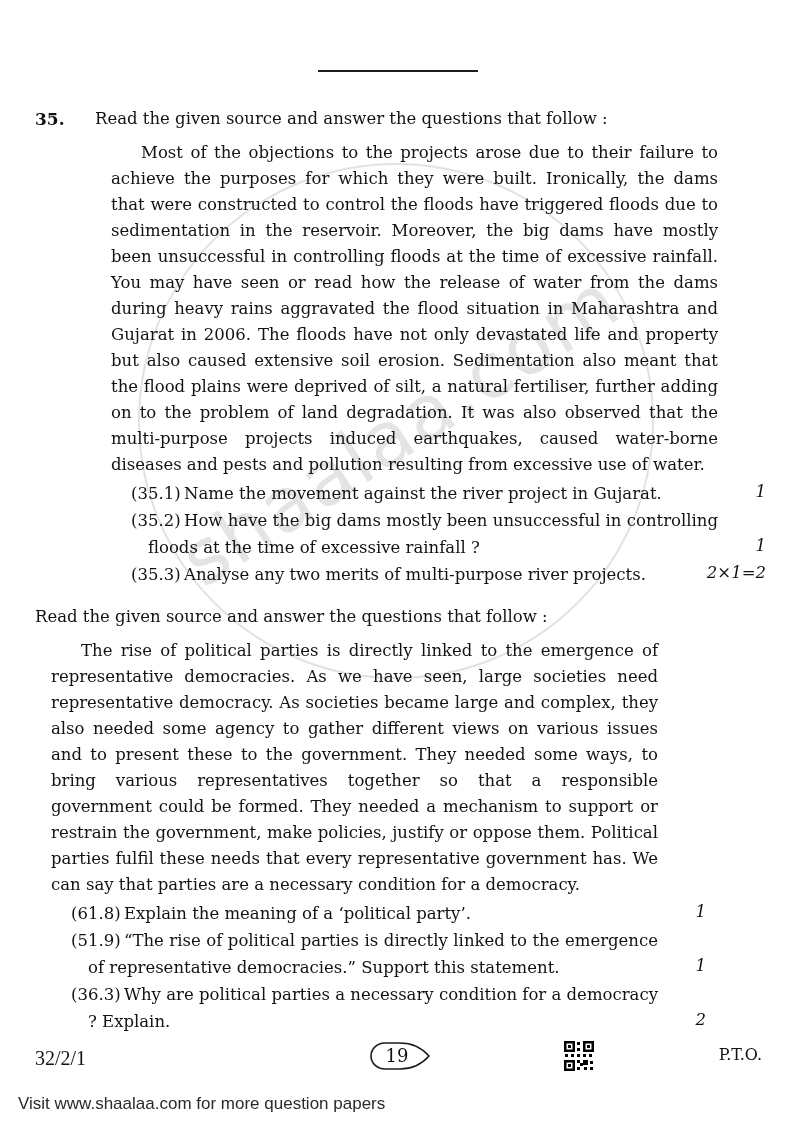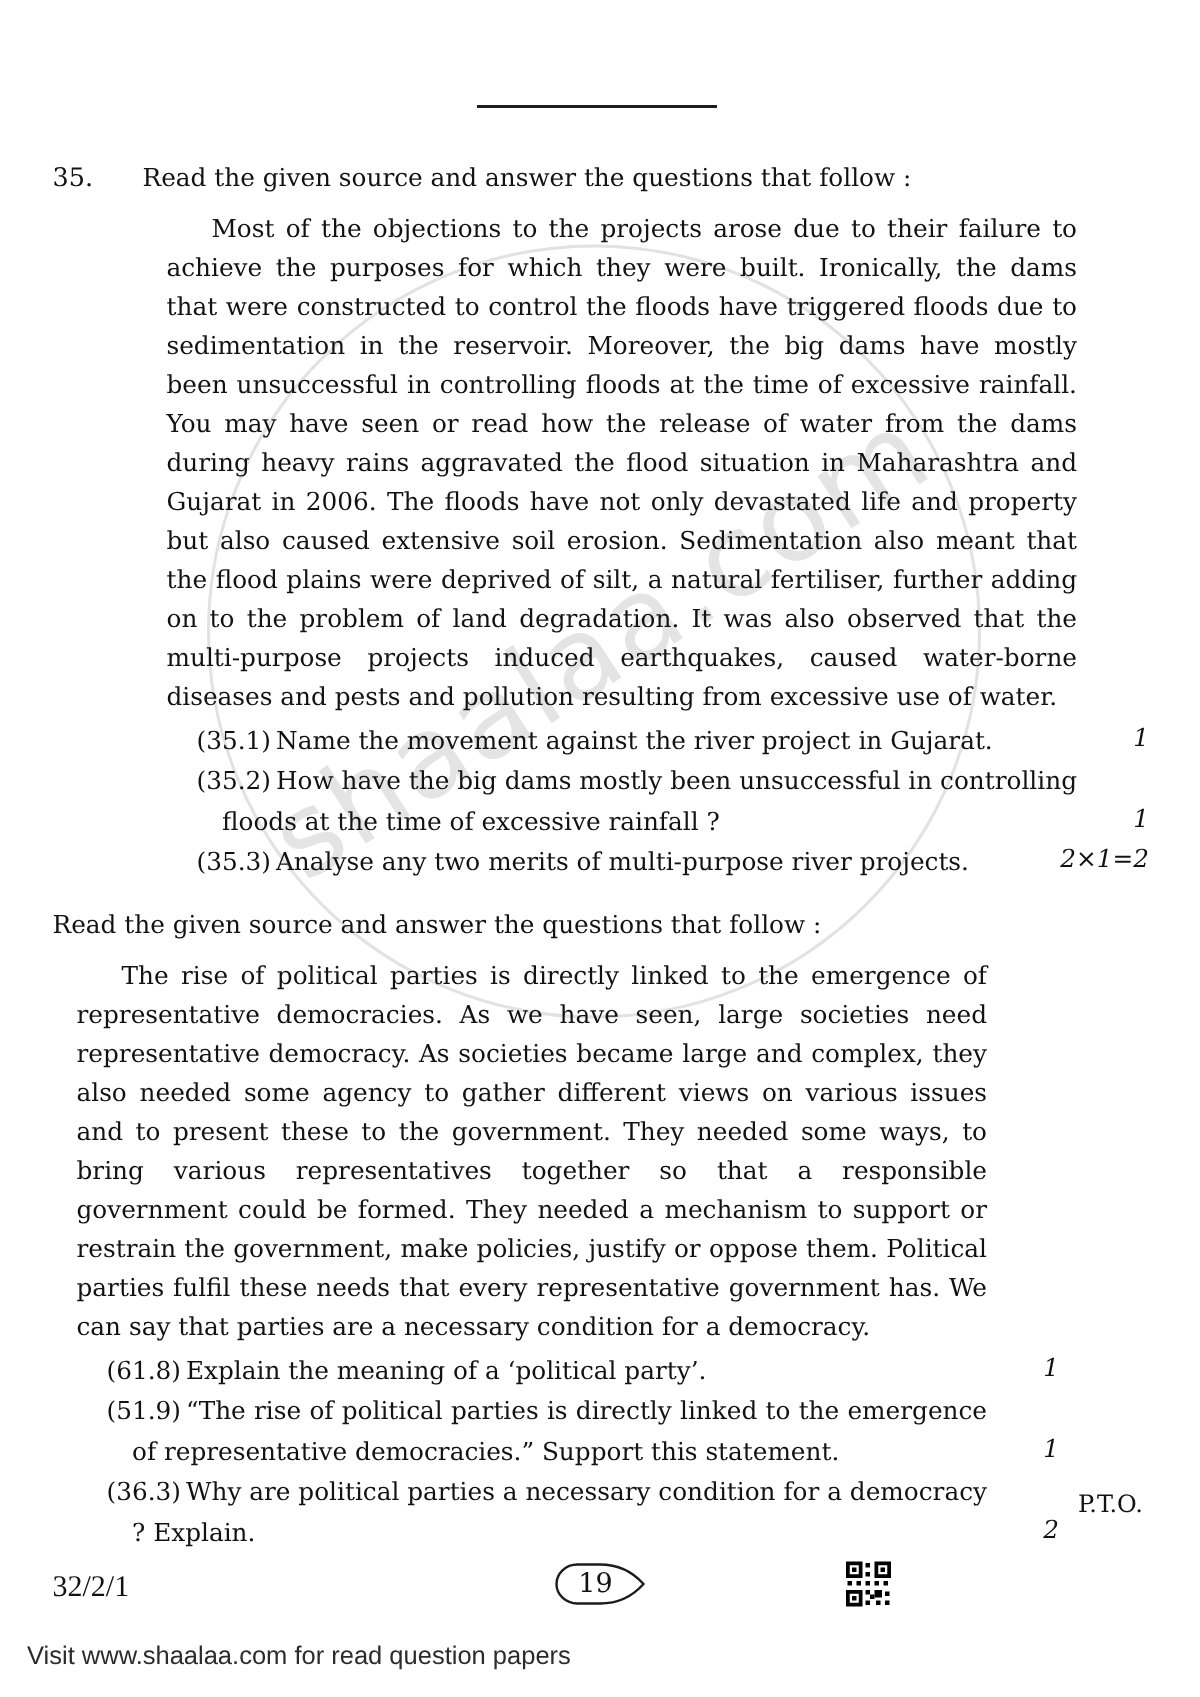--- a/index.html
+++ b/index.html
@@ -48,21 +48,21 @@
   
   .content {
     position: absolute;
     top: 106px; left: 35px;
     width: 727px;
     z-index: 1;
   }
   .question { display: flex; margin-bottom: 16px; }
   .q-num {
     width: 60px;
-    font-weight: 400;
+    font-weight: 700;
     font-size: 17px;
     line-height: 26px;
   }
   .q-body { width: 623px; position: relative; }
   .q-intro { margin: 0 0 8px 0; line-height: 26px; }
   .passage {
     margin: 0 0 2px 16px;
     text-align: justify;
     text-indent: 30px;
     line-height: 26px;
@@ -107,21 +107,21 @@
     font-size: 18px;
   }
   .qr {
     position: absolute;
     left: 563px; top: 1040px;
     width: 32px; height: 32px;
     z-index: 1;
   }
   .pto {
     position: absolute;
-    right: 38px; top: 993px;
+    right: 38px; top: 1045px;
     font-size: 16px;
     z-index: 1;
   }
   
   .site-footer {
     position: absolute;
     left: 18px; top: 1094px;
     font-family: "Liberation Sans", "DejaVu Sans", sans-serif;
     font-size: 17px;
     color: #2b2b2b;
@@ -211,15 +211,15 @@
     <rect x="17" y="23" width="3" height="3" fill="#000"></rect>
     <rect x="14" y="27" width="3" height="3" fill="#000"></rect>
     <rect x="20" y="20" width="5" height="5" fill="#000"></rect>
     <rect x="27" y="21" width="3" height="3" fill="#000"></rect>
     <rect x="21" y="27" width="3" height="3" fill="#000"></rect>
     <rect x="27" y="27" width="3" height="3" fill="#000"></rect>
   </svg>
 
   <span class="pto">P.T.O.</span>
 
-  <div class="site-footer">Visit www.shaalaa.com for read question papers</div>
+  <div class="site-footer">Visit www.shaalaa.com for more question papers</div>
 
 </div>
 
 </body></html>

